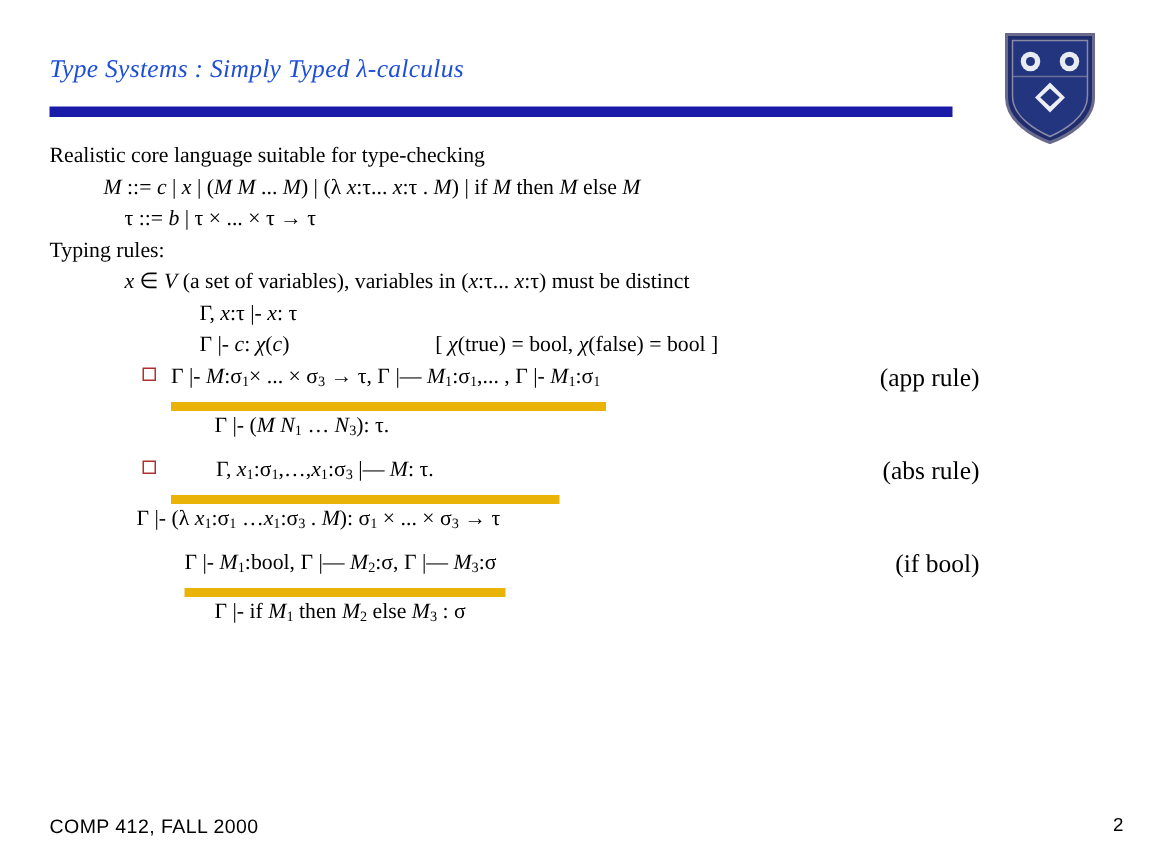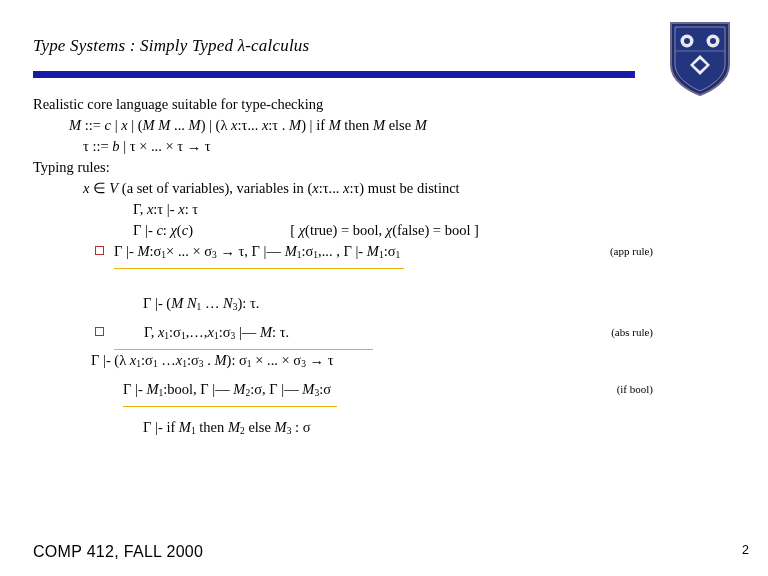--- a/index.html
+++ b/index.html
@@ -21,21 +21,21 @@
     height: 576px;
   }
   
   .title {
     position: absolute;
     left: 33px;
     top: 36px;
     font-size: 17px;
     font-style: italic;
     font-family: "Liberation Serif", serif;
-    color: #000000;
+    color: #1d4ed8;
     white-space: nowrap;
     letter-spacing: 0.2px;
   }
   
   .rule {
     position: absolute;
     left: 33px;
     top: 71px;
     width: 602px;
     height: 7px;
@@ -76,37 +76,37 @@
     display: inline-block;
     width: 7px;
     height: 7px;
     border: 1px solid #b03030;
     background: #ffffff;
     margin-right: 10px;
     vertical-align: 1px;
   }
   .rulebar {
     display: inline-block;
-    border-bottom: 1px solid #eab308;
+    border-bottom: 6px solid #eab308;
   }
   .right-note {
     position: absolute;
     right: 0px;
     top: 0px;
-    font-size: 11px;
+    font-size: 17px;
     white-space: nowrap;
   }
   .gap-line { height: 4px; }
   
   .footer-left {
     position: absolute;
     left: 33px;
     top: 543px;
     font-family: "Liberation Sans", sans-serif;
-    font-size: 16px;
+    font-size: 13px;
     color: #000000;
     letter-spacing: 0.3px;
     text-align: center;
   }
   .footer-right {
     position: absolute;
     left: 742px;
     top: 543px;
     font-family: "Liberation Sans", sans-serif;
     font-size: 12.5px;
@@ -164,21 +164,21 @@
       Γ |- <i>c</i>: <b><i>χ</i></b>(<i>c</i>)
       <span style="display:inline-block; width:90px;"></span>
       <span>[ <b><i>χ</i></b>(<b>true</b>) = <b>bool</b>,  <b><i>χ</i></b>(<b>false</b>) = <b>bool</b> ]</span>
     </div>
 
     <div class="line ind7">
       <span class="bullet-sq"></span><span class="rulebar" style="padding-right:4px; padding-bottom:2px;">Γ |- <i>M</i>:σ<span class="sub">1</span>× ... × σ<span class="sub">3</span> → τ,  Γ |— <i>M</i><span class="sub">1</span>:σ<span class="sub">1</span>,... , Γ |- <i>M</i><span class="sub">1</span>:σ<span class="sub">1</span></span>
       <span class="right-note">(app rule)</span>
     </div>
 
-    <div class="line ind8" style="padding-left:110px;margin-top:24px;">
+    <div class="line ind8" style="padding-left:110px;">
       Γ |- (<i>M N</i><span class="sub">1</span> … <i>N</i><span class="sub">3</span>): τ.
     </div>
 
     <div class="gap-line"></div>
 
     <div class="line ind7">
       <span class="bullet-sq"></span><span class="rulebar" style="padding-left:30px; padding-right:84px; padding-bottom:2px;">Γ, <i>x</i><span class="sub">1</span>:σ<span class="sub">1</span>,…,<i>x</i><span class="sub">1</span>:σ<span class="sub">3</span> |— <i>M</i>: τ.</span>
       <span class="right-note">(abs rule)</span>
     </div>
 
@@ -186,21 +186,21 @@
       Γ |- (λ <i>x</i><span class="sub">1</span>:σ<span class="sub">1</span> …<i>x</i><span class="sub">1</span>:σ<span class="sub">3</span> . <i>M</i>): σ<span class="sub">1</span> × ... × σ<span class="sub">3</span> → τ
     </div>
 
     <div class="gap-line"></div>
 
     <div class="line ind4" style="padding-left:58px;">
       <span class="rulebar" style="padding-right:6px; padding-bottom:2px;margin-left:32px;">Γ |- <i>M</i><span class="sub">1</span>:<b>bool</b>,  Γ |— <i>M</i><span class="sub">2</span>:σ,  Γ |— <i>M</i><span class="sub">3</span>:σ</span>
       <span class="right-note">(if bool)</span>
     </div>
 
-    <div class="line ind5" style="padding-left:110px;margin-top:10px;">
+    <div class="line ind5" style="padding-left:110px;">
       Γ |-  <b>if</b> <i>M</i><span class="sub">1</span> <b>then</b> <i>M</i><span class="sub">2</span> <b>else</b> <i>M</i><span class="sub">3</span> : σ
     </div>
 
   </div>
 
   <div class="footer-left">COMP 412, FALL 2000</div>
   <div class="footer-right">2</div>
 
 </div>
 

